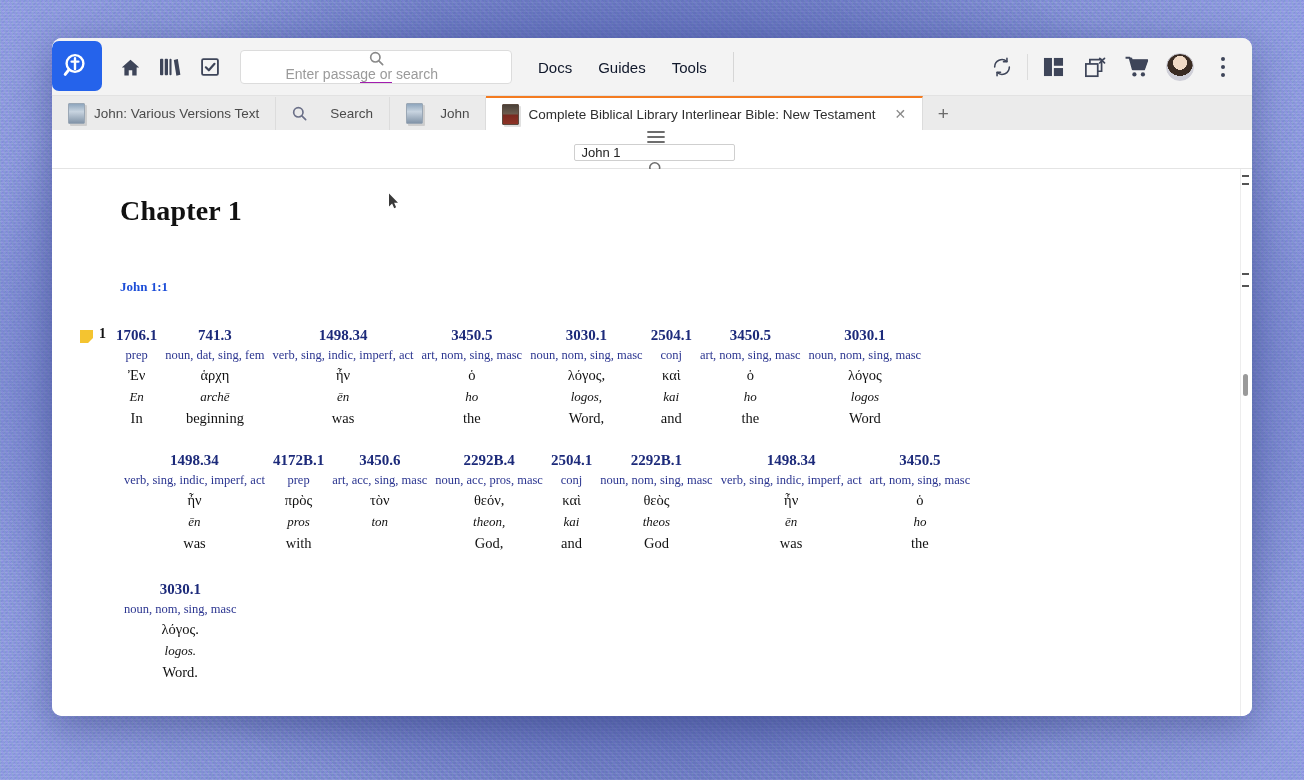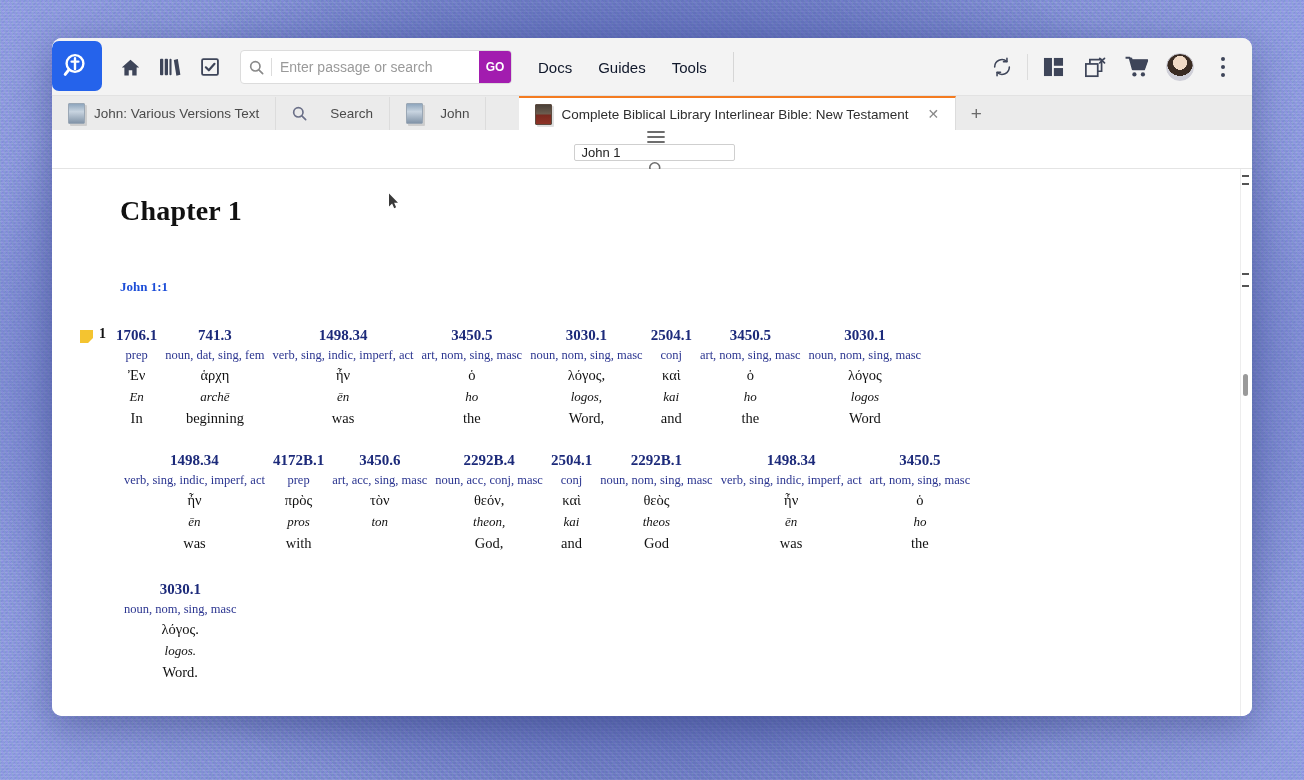--- a/index.html
+++ b/index.html
@@ -39,21 +39,21 @@
   .topbar{height:58px;background:#f3f3f3;display:flex;align-items:center;position:relative;}
   .topbar:after{content:"";position:absolute;left:0;right:0;bottom:0;height:1px;background:#e2e2e2;}
   .logo{
     width:50px;height:50px;margin-left:0;background:#2563eb;border-radius:7px;
     display:flex;align-items:center;justify-content:center;flex:none;
     position:relative;top:-1px;
   }
   .tb-icon{width:40px;height:38px;display:flex;align-items:center;justify-content:center;flex:none;color:#3e4559;}
   .searchwrap{
     display:flex;align-items:center;height:32px;background:#fff;border:1px solid #dcdcdc;
-    border-radius:4px;margin-left:10px;width:270px;overflow:hidden;
+    border-radius:4px;margin-left:10px;width:270px;overflow:hidden;flex-direction:column;
   }
   .searchwrap .mag{width:30px;display:flex;align-items:center;justify-content:center;color:#8a8a8a;}
   .sep-v{width:1px;height:18px;background:#dcdcdc;}
   .searchwrap input{
     flex:1;border:0;outline:0;font-size:14px;font-family:"Liberation Sans",sans-serif;
     color:#333;padding:0 8px;background:transparent;
   }
   .searchwrap input::placeholder{color:#9a9a9a;}
   .gobtn{
     width:32px;height:32px;background:#a21caf;color:#fff;font-size:12px;font-weight:bold;
@@ -69,21 +69,21 @@
     border:1px solid #cfcfd8;
   }
 
   
   .tabstrip{height:34px;background:#ebebeb;display:flex;align-items:flex-end;}
   .tab{
     height:33px;display:flex;align-items:center;padding:0 16px;gap:9px;
     font-size:13.5px;color:#4b4b4b;border-right:1px solid #dcdcdc;cursor:pointer;
     background:#ebebeb;max-width:420px;
   }
-  .tab.active{background:#fff;border-top:2px solid #f47b20;height:32px;color:#2e2e2e;margin-left:33px;}
+  .tab.active{background:#fff;border-top:2px solid #f47b20;height:32px;color:#2e2e2e;}
   .bookicon{
     width:15px;height:19px;flex:none;border-radius:1px;
     background:linear-gradient(180deg,#8fa6bd 0%, #c8d4e0 40%, #8294a8 100%);
     border:1px solid #9aa7b5;box-shadow:2px 2px 0 rgba(0,0,0,.12);
   }
   .bookicon.dark{background:linear-gradient(180deg,#4a4038 0%,#6b5c4e 45%,#7a2a20 55%,#8e3326 100%);border-color:#5c4b40;}
   .tabclose{margin-left:10px;color:#8a8a8a;font-size:14px;cursor:pointer;}
   .newtab{width:40px;height:33px;display:flex;align-items:center;justify-content:center;color:#6b6b6b;font-size:19px;cursor:pointer;}
 
   
@@ -419,21 +419,21 @@
         </div>
         <div class="cell">
           <span class="strong">3450.6</span>
           <span class="parse">art, acc, sing, masc</span>
           <span class="greek">τὸν</span>
           <span class="translit">ton</span>
           <span class="gloss"></span>
         </div>
         <div class="cell">
           <span class="strong">2292B.4</span>
-          <span class="parse">noun, acc, conj, masc</span>
+          <span class="parse">noun, acc, pros, masc</span>
           <span class="greek">θεόν,</span>
           <span class="translit">theon,</span>
           <span class="gloss">God,</span>
         </div>
         <div class="cell">
           <span class="strong">2504.1</span>
           <span class="parse">conj</span>
           <span class="greek">καὶ</span>
           <span class="translit">kai</span>
           <span class="gloss">and</span>

